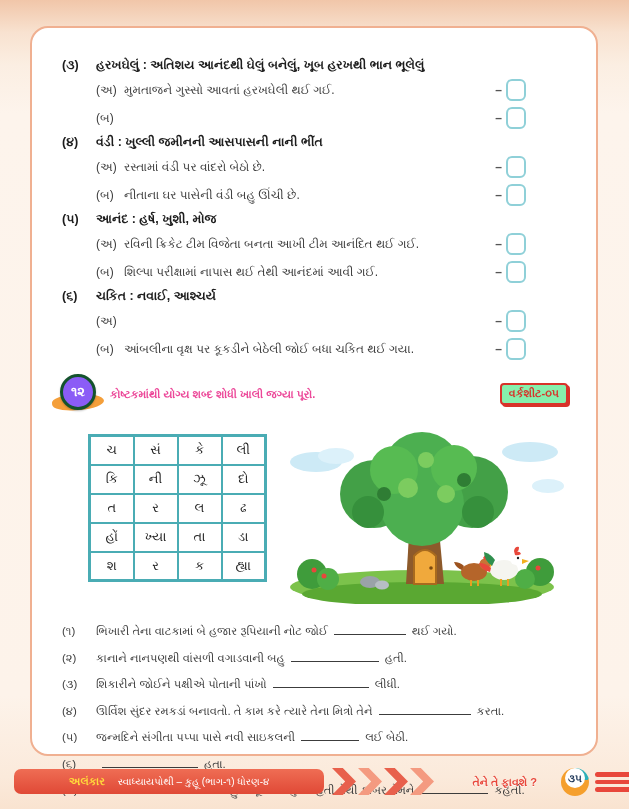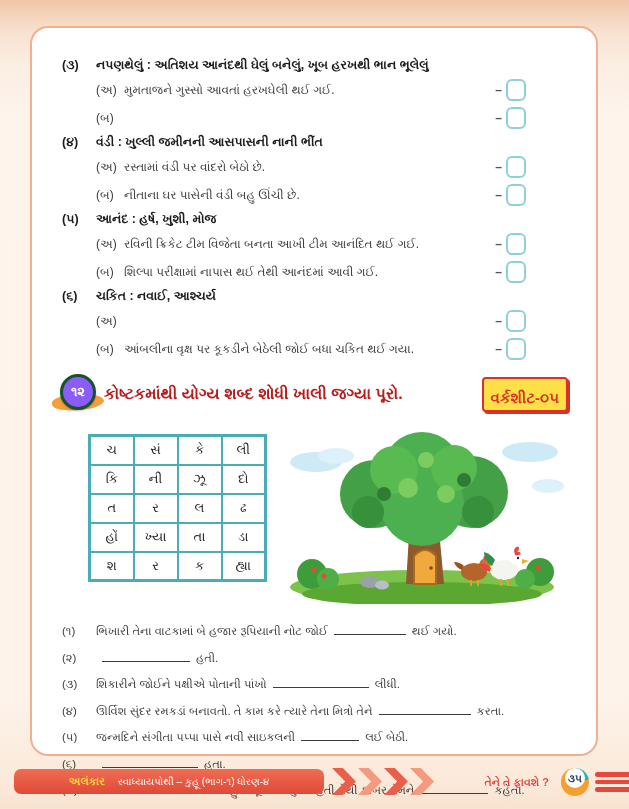--- a/index.html
+++ b/index.html
@@ -32,24 +32,24 @@
   
   .act-header { display:flex; align-items:center; margin:14px 0 10px -6px; position:relative; }
   .num-badge-wrap { position:relative; width:46px; height:40px; flex:none; }
   .splash { position:absolute; left:-4px; top:20px; width:52px; height:16px; background:#f49f3a; border-radius:50% 60% 55% 50%; transform:rotate(-4deg); }
   .num-badge {
     position:absolute; left:4px; top:0; width:36px; height:36px; border-radius:50%;
     background:#8b5cf6; border:3px solid #14532d; color:#fff; font-weight:bold; font-size:13px;
     display:flex; align-items:center; justify-content:center;
     box-shadow:0 1px 2px rgba(0,0,0,.25);
   }
-  .act-title { color:#b91c1c; font-weight:bold; font-size:16px; margin-left:2px; flex:1; }
+  .act-title { color:#ec4899; font-weight:bold; font-size:11px; margin-left:8px; flex:1; }
   .ws-badge {
-    background:#fde047; border:2px solid #d8322a; border-radius:4px; color:#d8322a;
-    font-weight:bold; font-size:15px; padding:10px 7px 3px; box-shadow:2px 2px 0 #d8322a;
+    background:#86efac; border:2px solid #d8322a; border-radius:4px; color:#d8322a;
+    font-weight:bold; font-size:11px; padding:2px 7px 3px; box-shadow:2px 2px 0 #d8322a;
     flex:none; margin-right:2px;
   }
 
   
   .act-body { display:flex; align-items:flex-start; margin-left:26px; }
   table.letter-grid { border-collapse:collapse; border:3px solid #4aacb4; margin-top:10px; }
   table.letter-grid td {
     width:44px; height:29px; border:2px solid #4aacb4; background:#fff;
     text-align:center; font-size:13px; color:#222;
   }
@@ -68,21 +68,21 @@
     position:absolute; left:14px; top:4px; width:310px; height:25px;
     background:linear-gradient(#ef6d54,#e04936); border-radius:7px;
     display:flex; align-items:center; justify-content:center; gap:13px;
     color:#fff; font-size:10px;
   }
   .f-series { color:#ffd93b; font-weight:bold; font-size:11px; }
   .chevrons { position:absolute; left:332px; top:3px; display:flex; gap:2px; }
   .chev { width:24px; height:27px; clip-path:polygon(0 0,45% 0,100% 50%,45% 100%,0 100%,55% 50%); }
   .chev:nth-child(odd){ background:#e8604c; } .chev:nth-child(even){ background:#f49a80; }
   .f-right { position:absolute; right:0; top:3px; display:flex; align-items:center; }
-  .f-chapter { color:#e8473b; font-weight:bold; font-size:11px; text-shadow:0 1px 0 #fff; margin-right:12px; }
+  .f-chapter { color:#e8473b; font-weight:bold; font-size:11px; text-shadow:0 1px 0 #fff; margin-right:24px; }
   .f-page {
     width:28px; height:28px; border-radius:50%;
     background:conic-gradient(#2fb0b8 0 22%, #f59f2d 22% 100%);
     display:flex; align-items:flex-start; justify-content:center; flex:none;
   }
   .f-page-inner { width:20px; height:20px; border-radius:50%; background:#fff; color:#1d3557; font-weight:bold; font-size:10.5px; display:flex; align-items:center; justify-content:center; }
   .f-lines { display:flex; flex-direction:column; gap:3px; margin-left:6px; }
   .f-lines div { width:34px; height:4.5px; background:#e8473b; border-radius:3px 0 0 3px; }
 </style>
 </head>
@@ -90,21 +90,21 @@
 
 <div class="page">
   <div class="panel">
     <div class="content">
 
       <section class="vocab">
 
         <div class="v-item">
           <div class="v-head">
             <span class="v-num">(૩)</span>
-            <span class="v-title">નપણથેલું : અતિશય આનંદથી ઘેલું બનેલું, ખૂબ હરખથી ભાન ભૂલેલું</span>
+            <span class="v-title">હરખઘેલું : અતિશય આનંદથી ઘેલું બનેલું, ખૂબ હરખથી ભાન ભૂલેલું</span>
           </div>
           <div class="v-opt">
             <span class="o-label">(અ)</span>
             <span class="o-text">મુમતાજને ગુસ્સો આવતાં હરખઘેલી થઈ ગઈ.</span>
             <span class="dash">–</span>
             <span class="ans-box"></span>
           </div>
           <div class="v-opt">
             <span class="o-label">(બ)</span>
             <span class="dash">–</span>
@@ -297,20 +297,21 @@
 
       <section class="questions">
         <div class="q-row">
           <span class="q-num">(૧)</span>
           <span>ભિખારી તેના વાટકામાં બે હજાર રૂપિયાની નોટ જોઈ</span>
           <span class="q-blank w1"></span>
           <span>થઈ ગયો.</span>
         </div>
         <div class="q-row">
           <span class="q-num">(૨)</span>
+          <span>કાનાને નાનપણથી વાંસળી વગાડવાની બહુ</span>
           <span class="q-blank w2"></span>
           <span>હતી.</span>
         </div>
         <div class="q-row">
           <span class="q-num">(૩)</span>
           <span>શિકારીને જોઈને પક્ષીએ પોતાની પાંખો</span>
           <span class="q-blank w3"></span>
           <span>લીધી.</span>
         </div>
         <div class="q-row">

